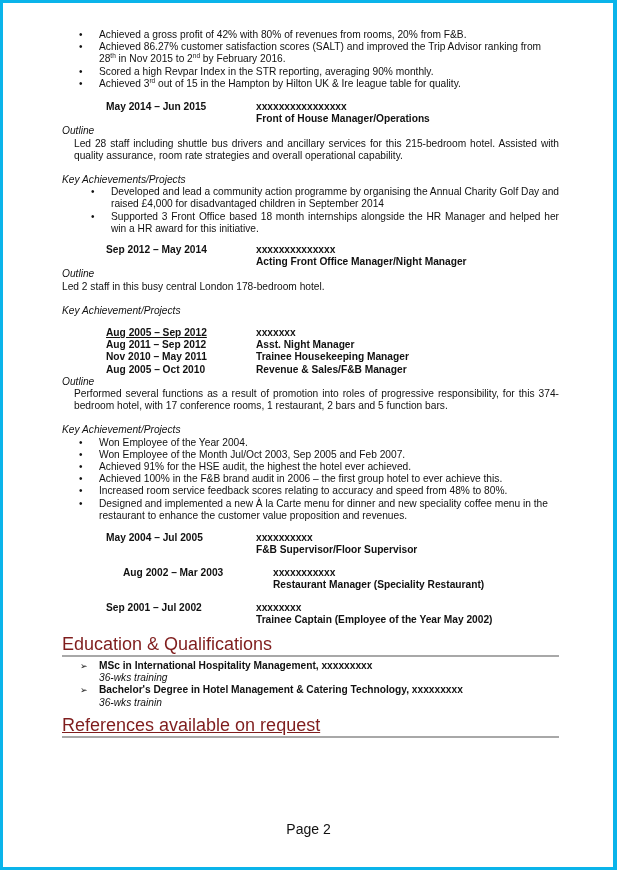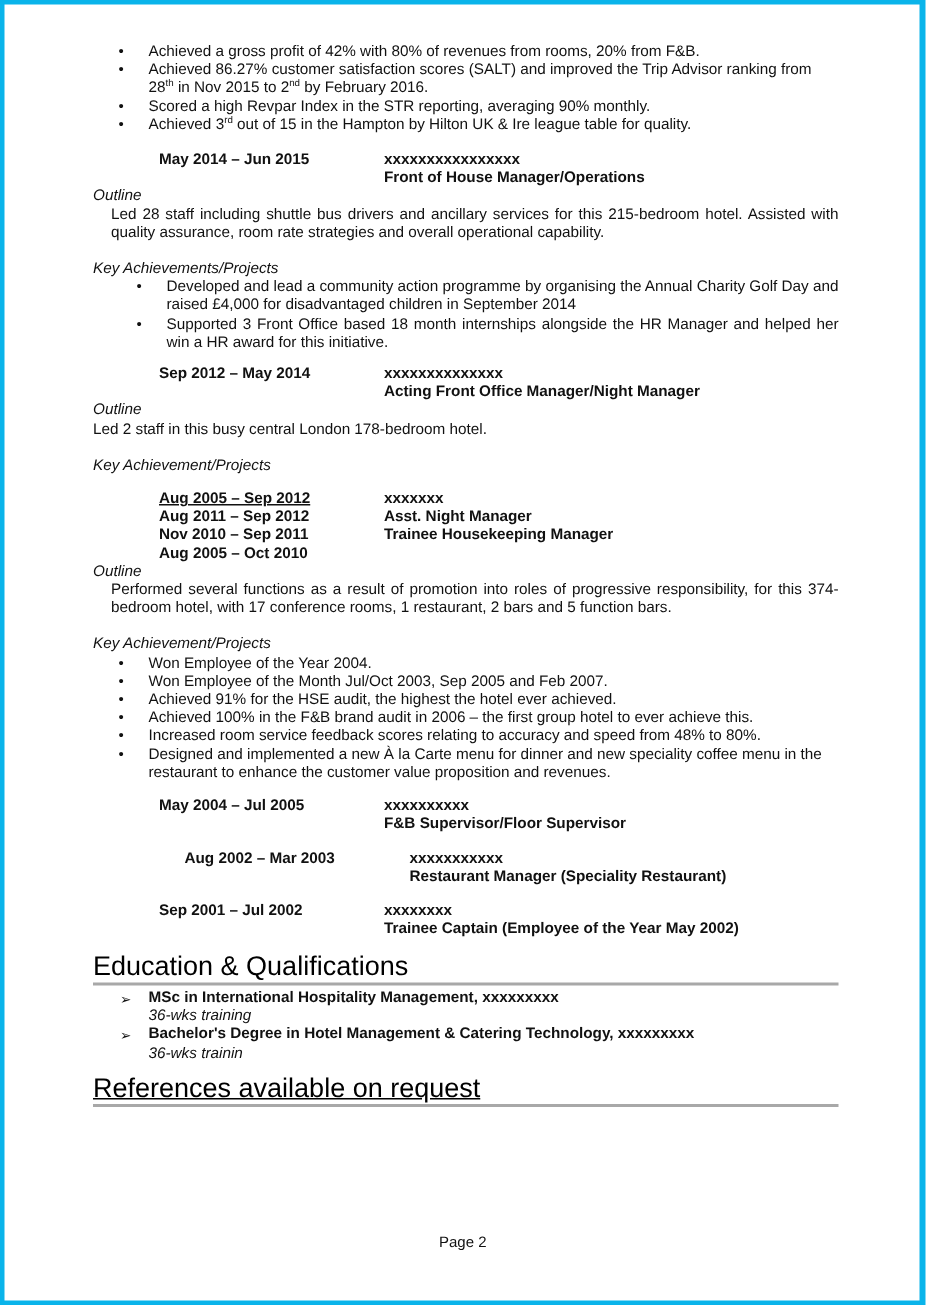--- a/index.html
+++ b/index.html
@@ -31,28 +31,28 @@
     .row .info { flex: 1; }
     .row .u { text-decoration: underline; }
     .ital { font-style: italic; }
     .just { text-align: justify; margin-left: 12px; }
     .gap { height: 12px; }
     .section-title {
       position: absolute; left: 0; width: 497px;
       font-size: 18px; line-height: 20px;
       border-bottom: 2px solid #a8a8a8;
       padding-bottom: 1px;
-      color: #000000;
+      color: #7f1d1d;
     }
     ul.arrow { list-style: none; margin: 0; padding: 0; }
     ul.arrow li { position: relative; padding-left: 37px; }
     ul.arrow li .arr { position: absolute; left: 18px; top: 0; font-size: 9px; }
     .pagenum {
       position: absolute; left: 0; width: 611px; top: 820px;
-      text-align: center; font-size: 10px;
+      text-align: center; font-size: 14px;
     }
   </style>
 </head>
 <body>
 
 <div class="frame">
   <div class="content">
 
     <ul class="bul top-bullets">
       <li><span>Achieved a gross profit of 42% with 80% of revenues from rooms, 20% from F&amp;B.</span></li>
@@ -98,25 +98,26 @@
     <div class="job" style="top:324px;">
       <div class="row">
         <span class="date u">Aug 2005 – Sep 2012</span>
         <span class="info">xxxxxxx</span>
       </div>
       <div class="row">
         <span class="date">Aug 2011 – Sep 2012</span>
         <span class="info">Asst. Night Manager</span>
       </div>
       <div class="row">
-        <span class="date">Nov 2010 – Sep 2011</span>
+        <span class="date">Nov 2010 – May 2011</span>
         <span class="info">Trainee Housekeeping Manager</span>
       </div>
       <div class="row">
         <span class="date">Aug 2005 – Oct 2010</span>
+        <span class="info">Revenue &amp; Sales/F&amp;B Manager</span>
       </div>
       <div class="ital">Outline</div>
       <div class="just">Performed several functions as a result of promotion into roles of progressive responsibility, for this 374-bedroom hotel, with 17 conference rooms, 1 restaurant, 2 bars and 5 function bars.</div>
       <div class="gap"></div>
       <div class="ital">Key Achievement/Projects</div>
       <ul class="bul">
         <li>Won Employee of the Year 2004.</li>
         <li>Won Employee of the Month Jul/Oct 2003, Sep 2005 and Feb 2007.</li>
         <li>Achieved 91% for the HSE audit, the highest the hotel ever achieved.</li>
         <li>Achieved 100% in the F&amp;B brand audit in 2006 – the first group hotel to ever achieve this.</li>

